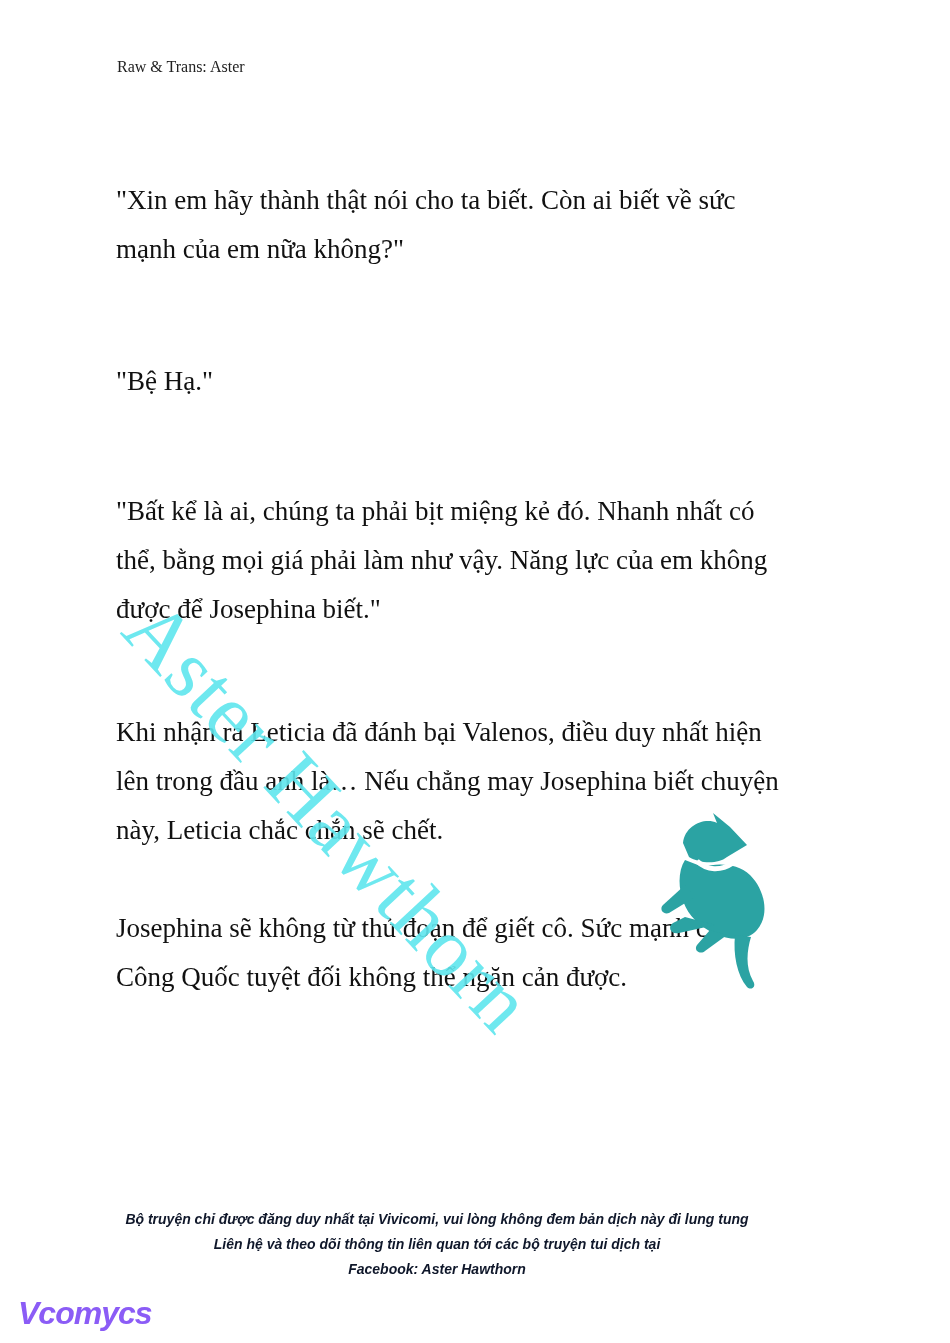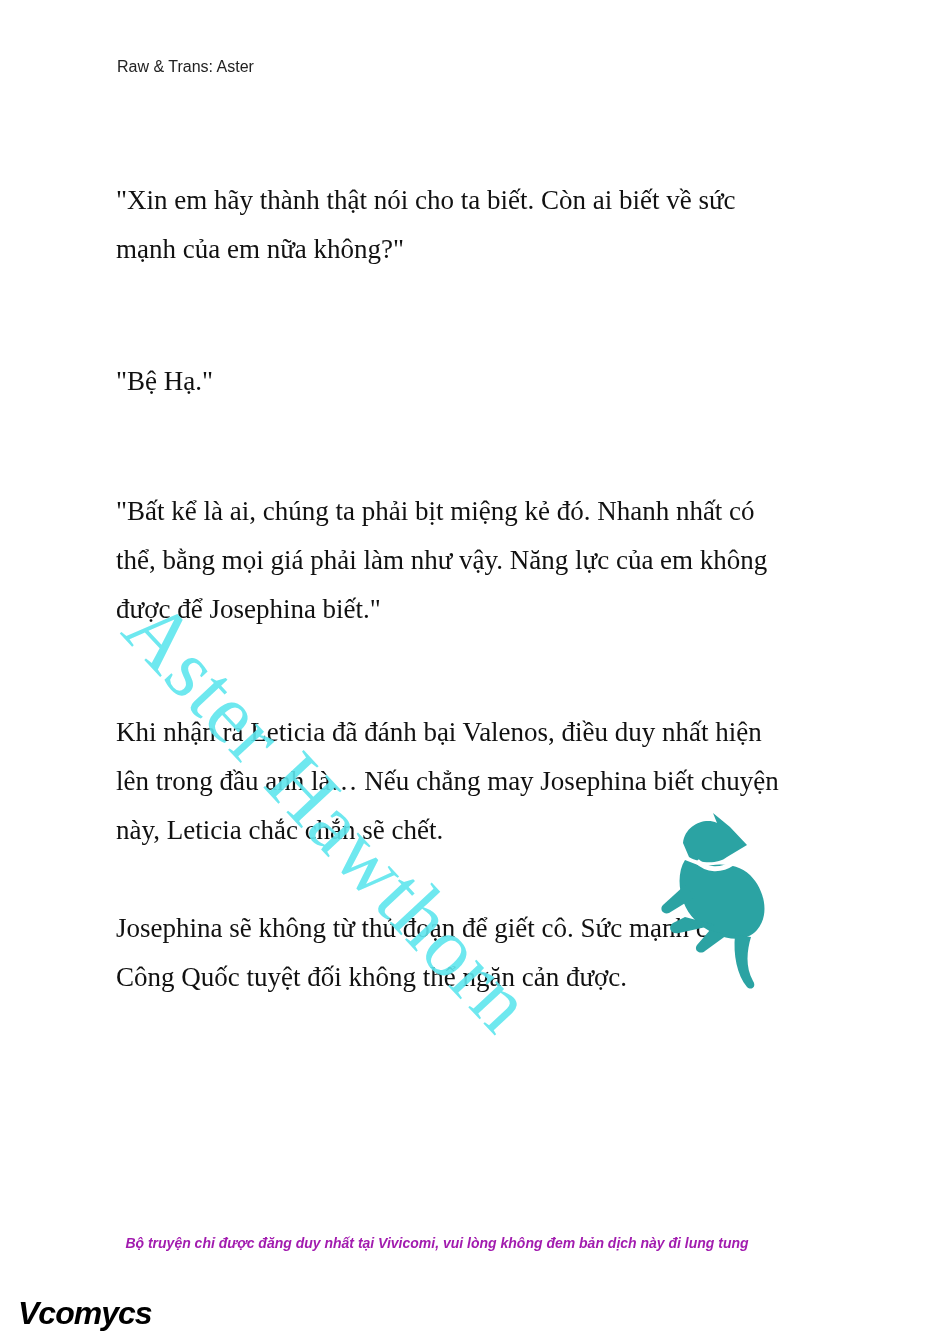--- a/index.html
+++ b/index.html
@@ -1,43 +1,43 @@
 <!DOCTYPE html>
 <html><head>
 <meta charset="utf-8">
 <style>
   html, body { margin: 0; padding: 0; }
   body {
     width: 950px; height: 1343px; background: #ffffff; position: relative; overflow: hidden;
   }
   .header {
     position: absolute; left: 117px; top: 58px;
-    font-family: Liberation Sans, sans-serif; font-size: 16px; color: #222;
+    font-family: Liberation Serif, serif; font-size: 16px; color: #222;
   }
   .para {
     position: absolute; left: 116px;
     font-family: "Liberation Serif", serif; font-size: 27px; line-height: 49px; color: #111;
     white-space: pre-line;
   }
   .watermark {
     position: absolute; left: 140px; top: 565px;
     font-family: "Liberation Serif", serif; font-size: 84px; color: #5fe6ee;
     transform: rotate(47deg); transform-origin: left center;
     white-space: nowrap; opacity: 0.9; pointer-events: none;
     letter-spacing: 1px;
   }
   .footer {
     position: absolute; left: 0; width: 874px; top: 1207px; text-align: center;
     font-family: "Liberation Sans", sans-serif; font-style: italic; font-weight: bold;
-    font-size: 14px; line-height: 25px; color: #a21caf; margin-top: 24px;
+    font-size: 14px; line-height: 25px; color: #0f172a;
   }
   .logo {
     position: absolute; left: 18px; top: 1295px;
     font-family: "Liberation Sans", sans-serif; font-style: italic; font-weight: bold;
-    font-size: 32px; color: #000000; letter-spacing: -1px;
+    font-size: 32px; color: #8b5cf6; letter-spacing: -1px;
   }
   .cat { position: absolute; left: 655px; top: 805px; }
 </style>
 </head>
 <body>
 
 <div class="header">Raw &amp; Trans: Aster</div>
 
 <div class="para" style="top:176px">"Xin em hãy thành thật nói cho ta biết. Còn ai biết về sức
 mạnh của em nữa không?"</div>
@@ -66,15 +66,17 @@
 
     <path d="M55 125 L42 140 C38 146 46 150 50 146 L72 130 Z"></path>
 
     <path d="M80 130 C78 150 82 170 92 182 C96 186 102 182 98 176 C90 162 92 145 96 132 Z"></path>
   </g>
   <path d="M42 56 C52 66 66 66 78 58" stroke="#ffffff" stroke-width="5" fill="none"></path>
 </svg>
 
 <div class="footer">
   <div>Bộ truyện chỉ được đăng duy nhất tại Vivicomi, vui lòng không đem bản dịch này đi lung tung</div>
+  <div>Liên hệ và theo dõi thông tin liên quan tới các bộ truyện tui dịch tại</div>
+  <div>Facebook: Aster Hawthorn</div>
 </div>
 
 <div class="logo">Vcomycs</div>
 
 </body></html>

